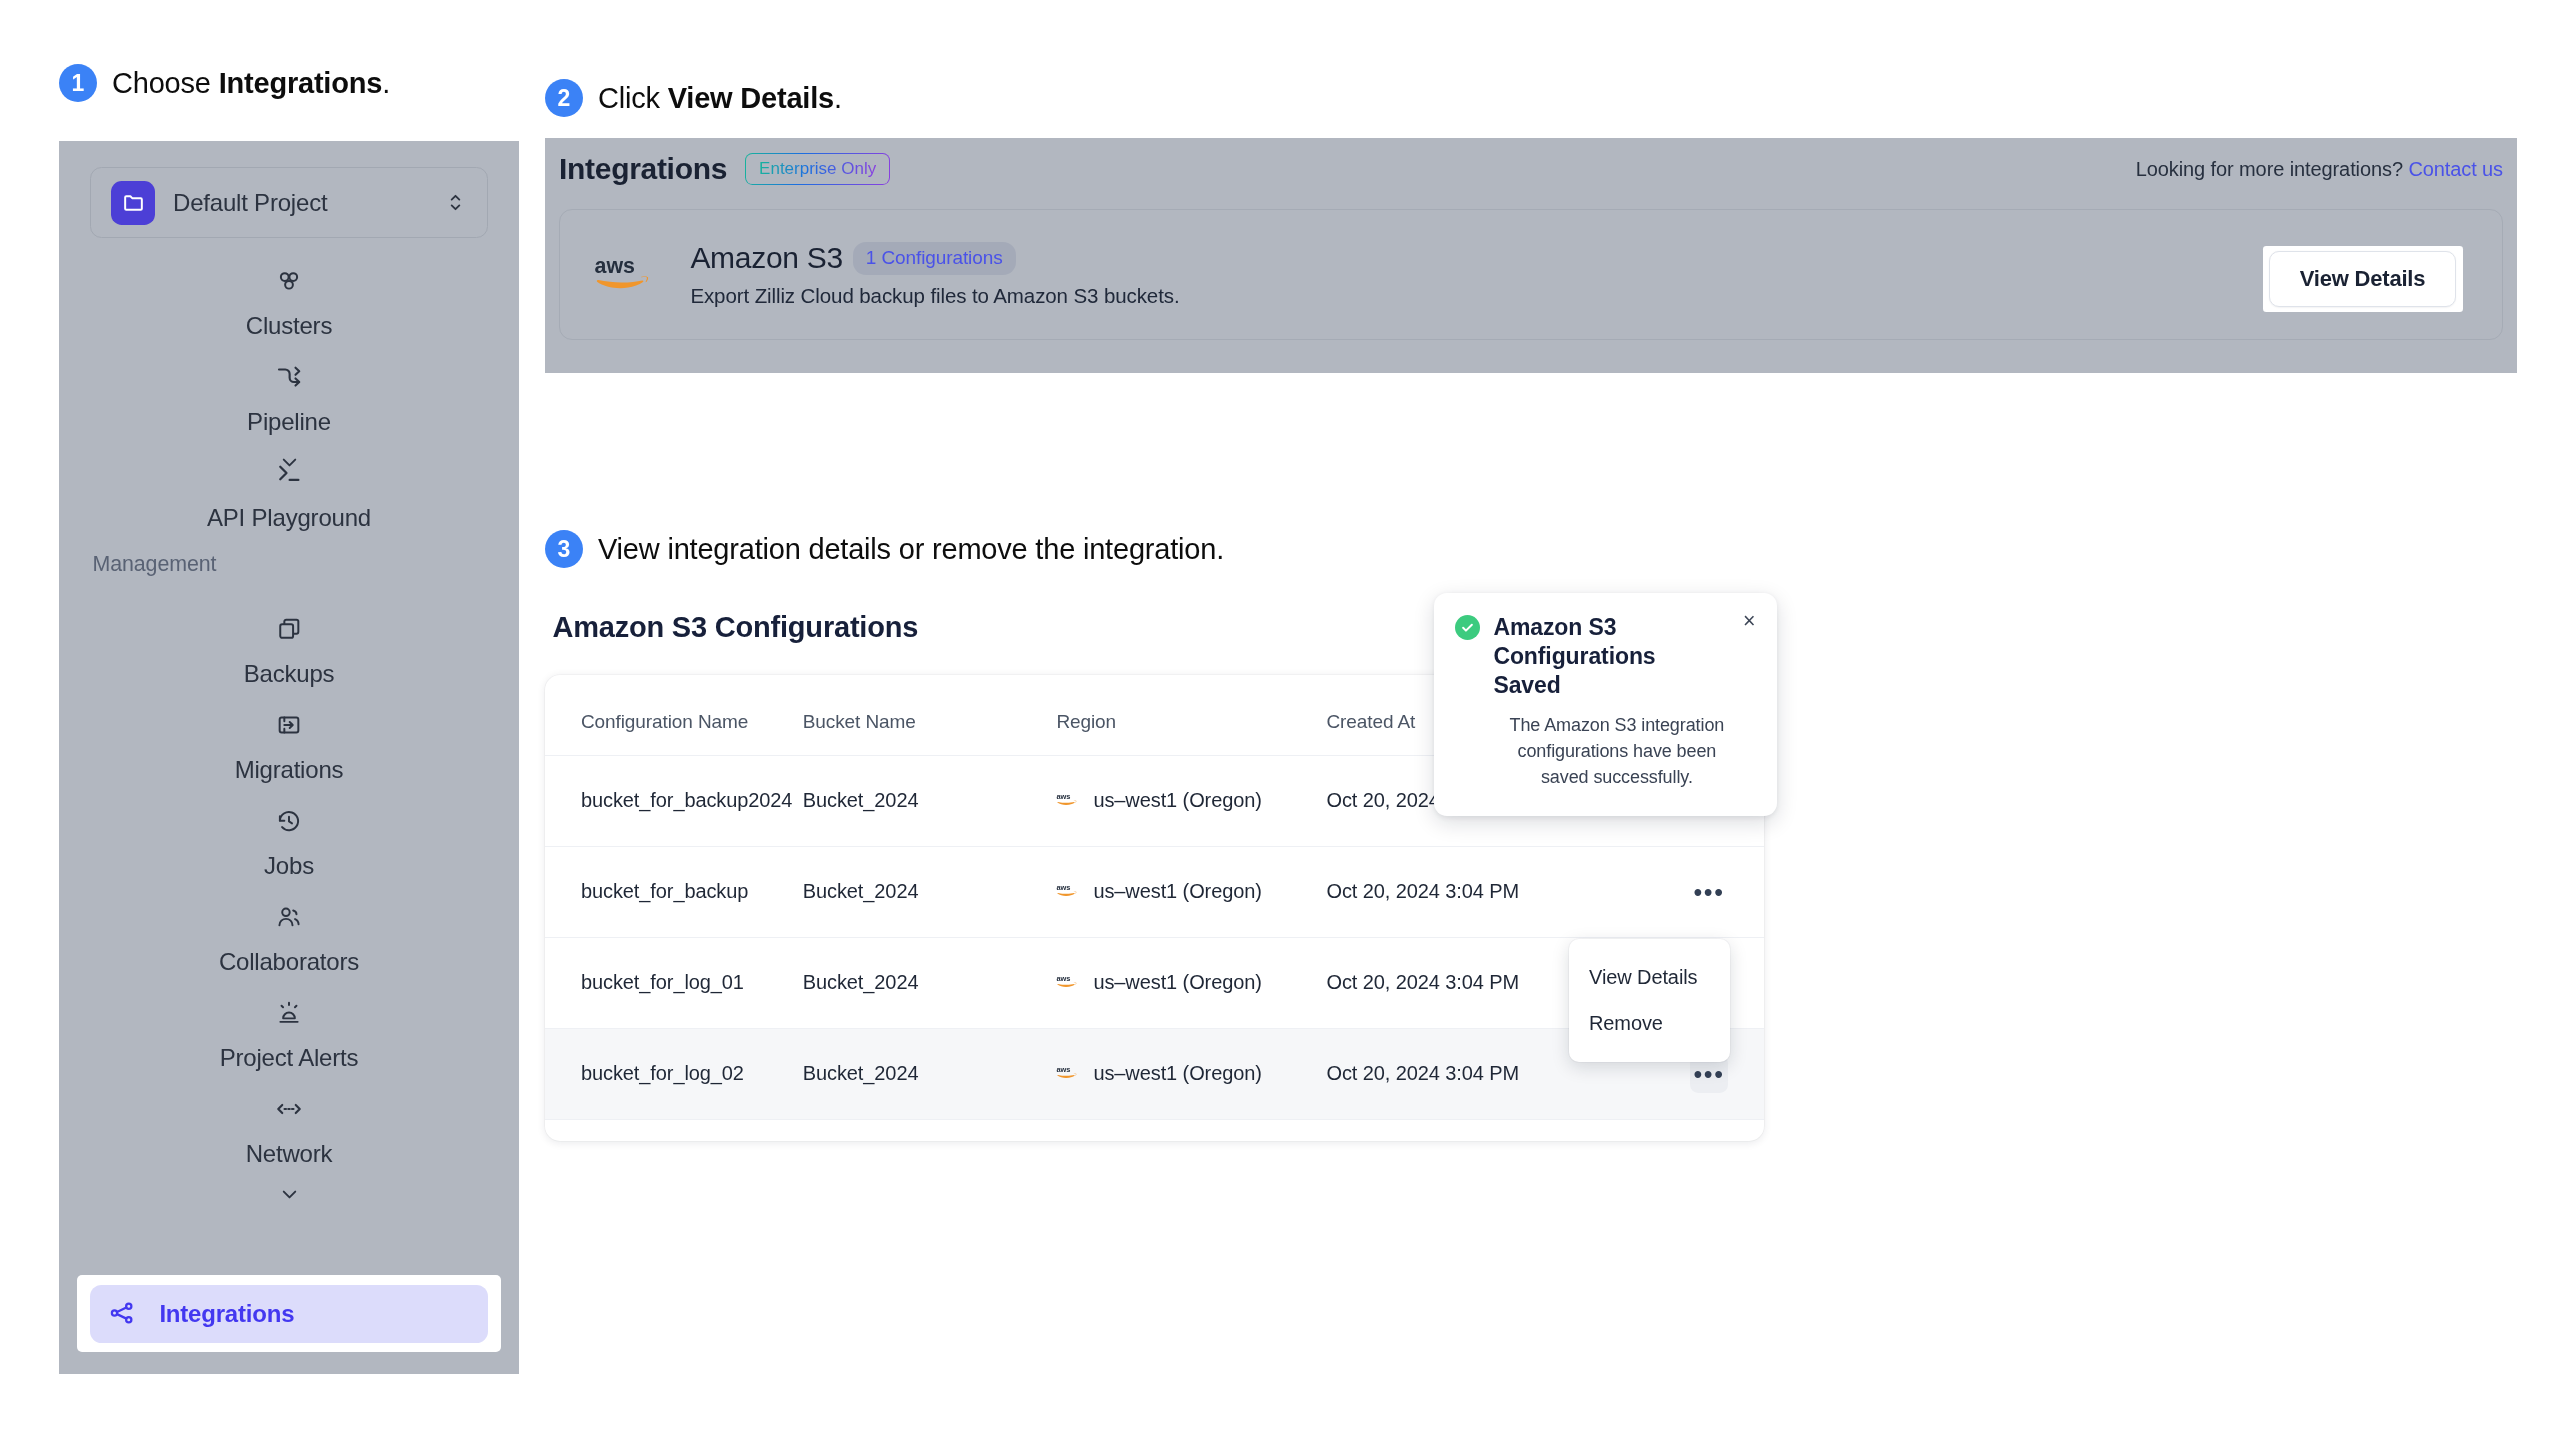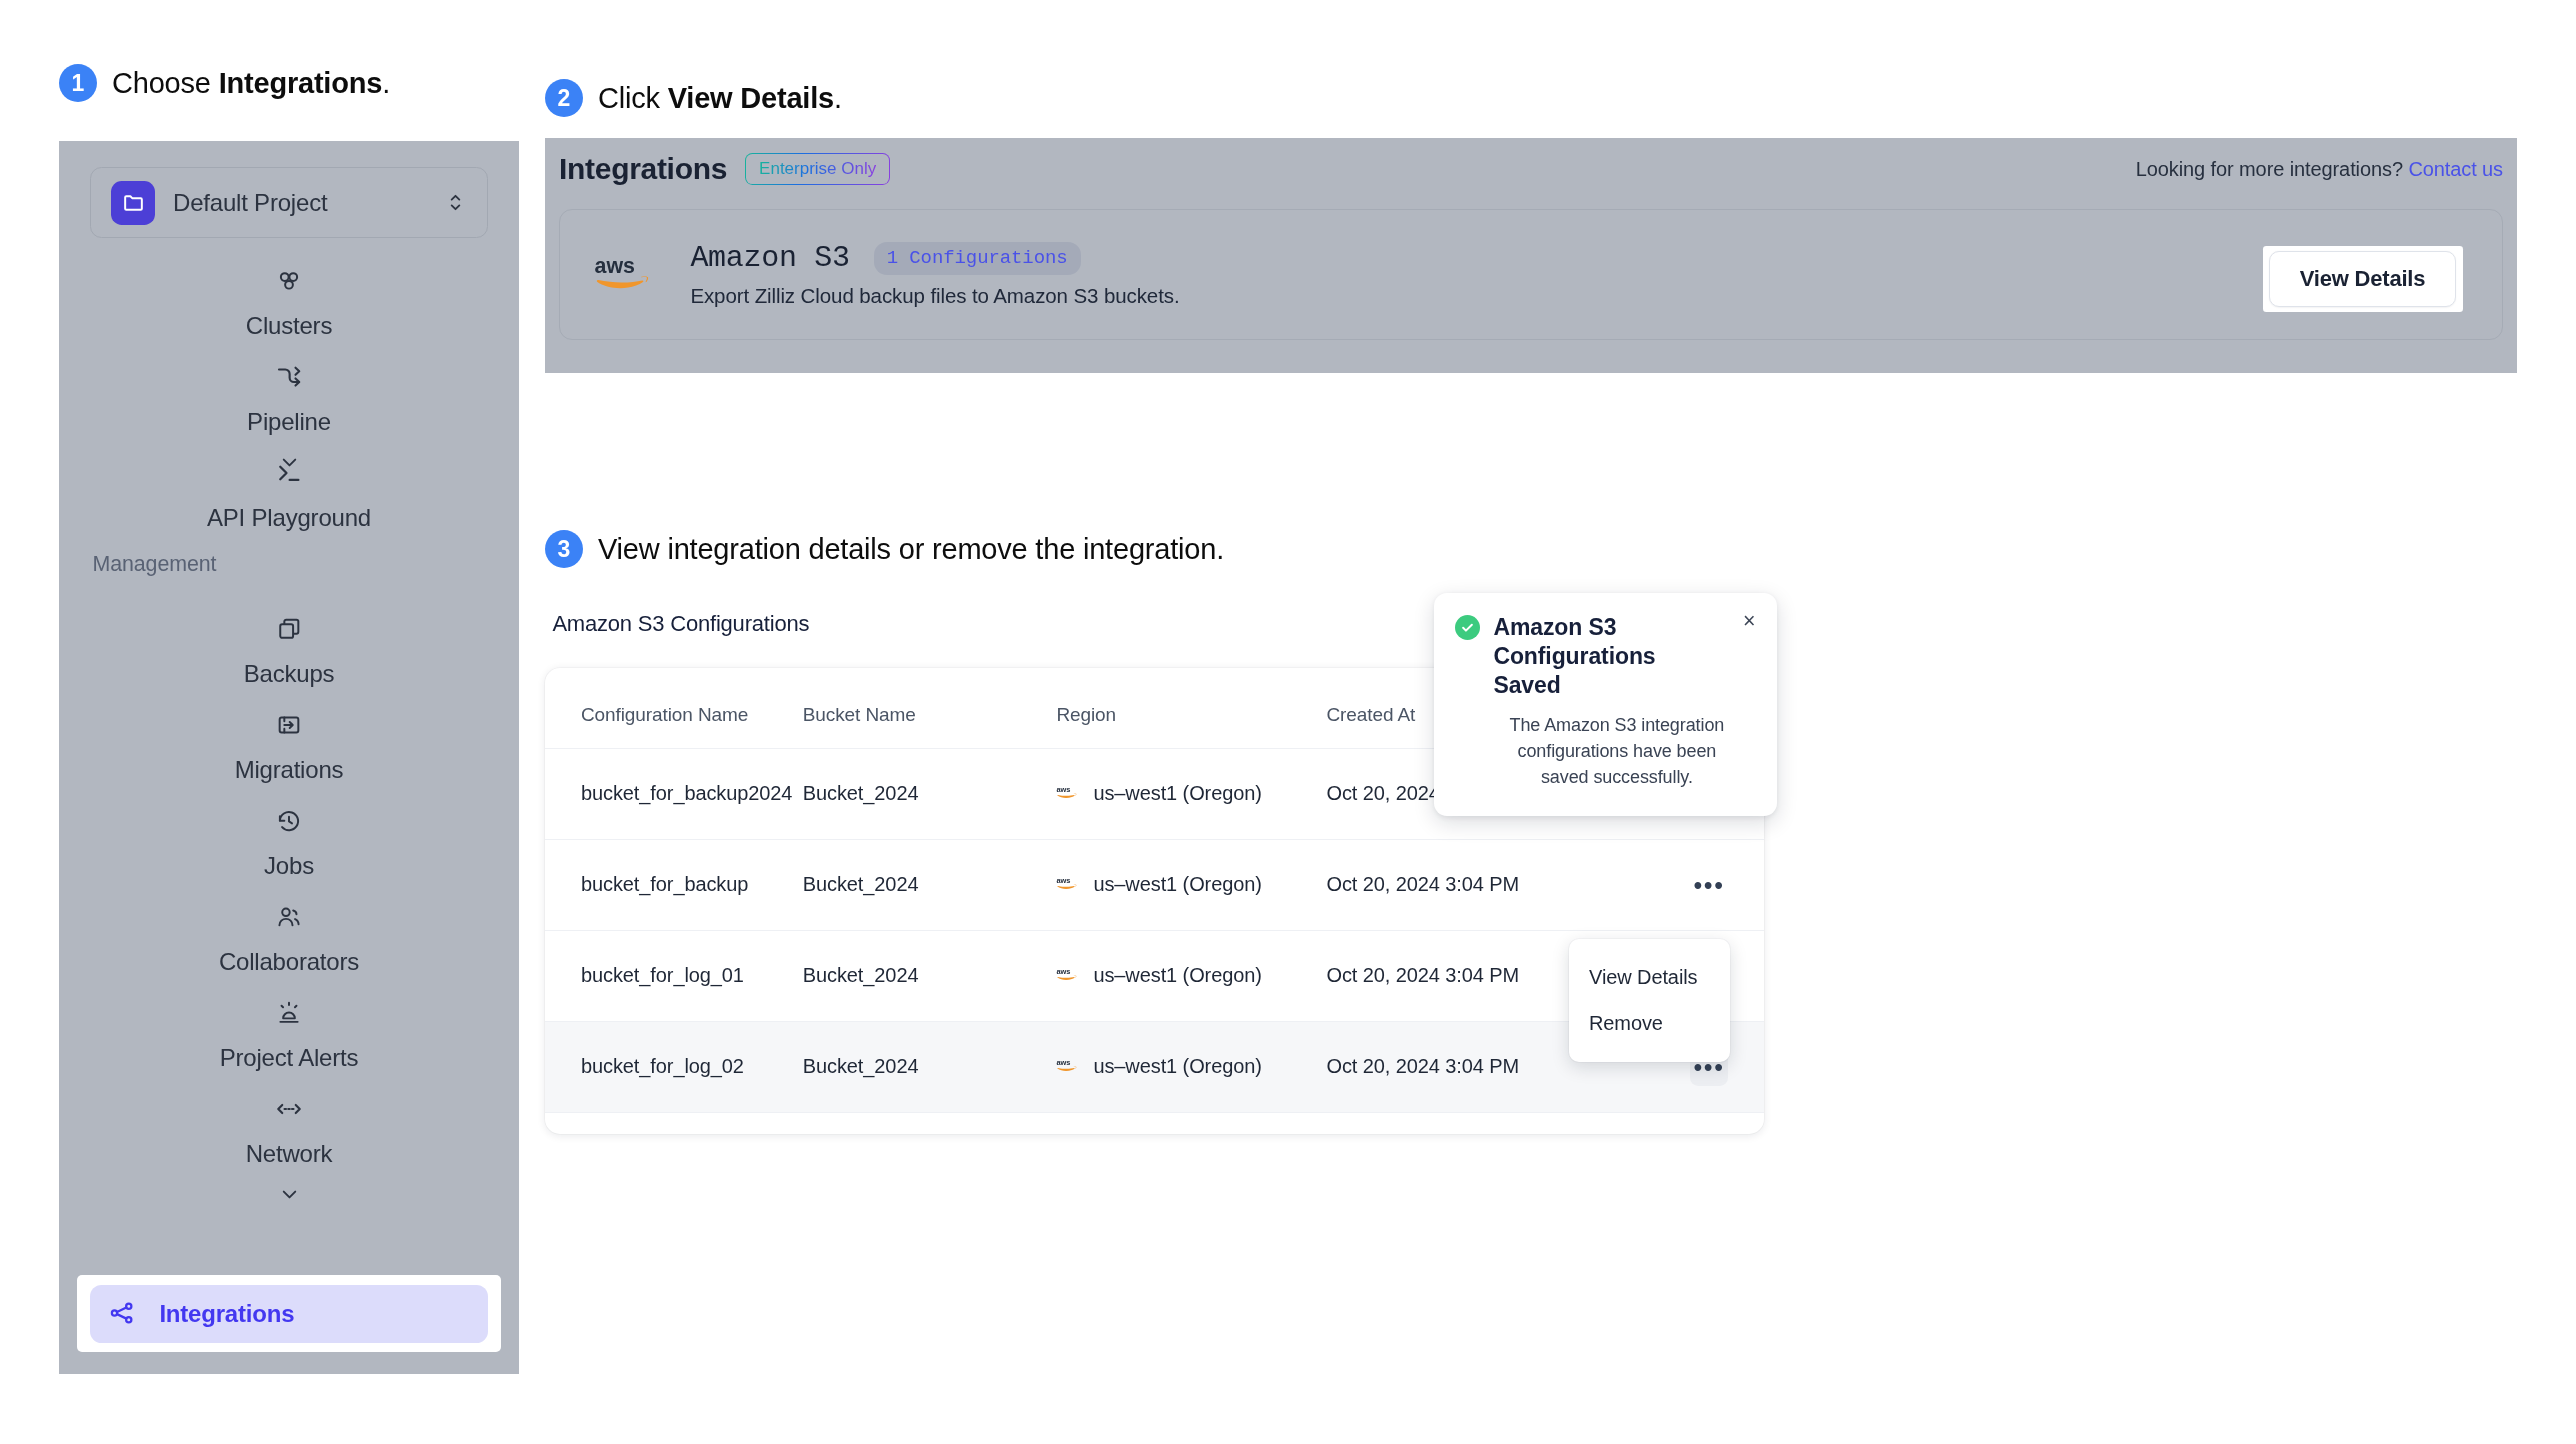--- a/index.html
+++ b/index.html
@@ -116,21 +116,21 @@
   #more-integrations a { color: #4a52e8; text-decoration: none; }
 
   #s3-card {
     position: absolute; left: 14px; top: 71px; right: 14px;
     height: 131px;
     border: 0.8px solid #a5abb5; border-radius: 13px;
     display: flex; align-items: center; padding: 0 33px;
   }
   .aws-mark { width: 76px; flex: 0 0 auto; margin-right: 21.4px; }
   .s3-texts { flex: 1; }
-  .s3-title-row { display: flex; align-items: center; gap: 24px; font-family: Liberation Mono, monospace; }
+  .s3-title-row { display: flex; align-items: center; gap: 10px; }
   .s3-title {
     font-size: 30px; font-weight: 400; color: #1a2233;
     letter-spacing: -0.3px;
   }
   .cfg-badge {
     background: #a4aab8; border-radius: 13px;
     padding: 5px 13px 5.8px; font-size: 19px; color: #4a52e8;
     letter-spacing: -0.1px;
   }
   .s3-desc {
@@ -154,21 +154,21 @@
   
   #step3 { position: absolute; left: 545px; top: 530px; }
   #details-region { position: absolute; left: 545px; top: 590px; width: 1233px; }
   #back-link {
     display: flex; align-items: center; gap: 8.2px;
     font-size: 20.5px; color: #1f2736; letter-spacing: -0.1px;
     margin-left: 7.4px;
   }
   #configs-heading {
     margin: 21.4px 0 0 7.4px;
-    font-size: 22px; font-weight: 400; color: #17203a;
+    font-size: 29px; font-weight: 700; color: #17203a;
     letter-spacing: -0.2px;
   }
   #table-card {
     margin-top: 31px; width: 1219px;
     background: #ffffff; border-radius: 15px;
     box-shadow: 0 1.6px 8.2px rgba(16,24,40,.09), 0 0 0 0.8px rgba(16,24,40,.035);
     padding: 0 0 21.4px 0; overflow: visible;
   }
   table { width: 100%; border-collapse: collapse; table-layout: fixed; }
   th {

